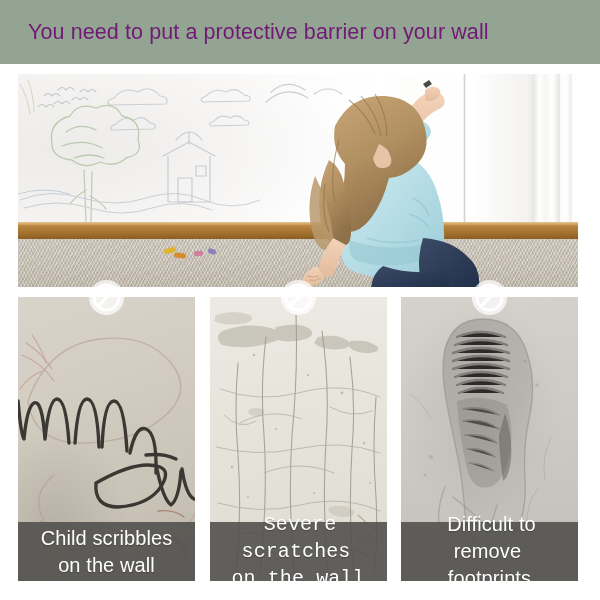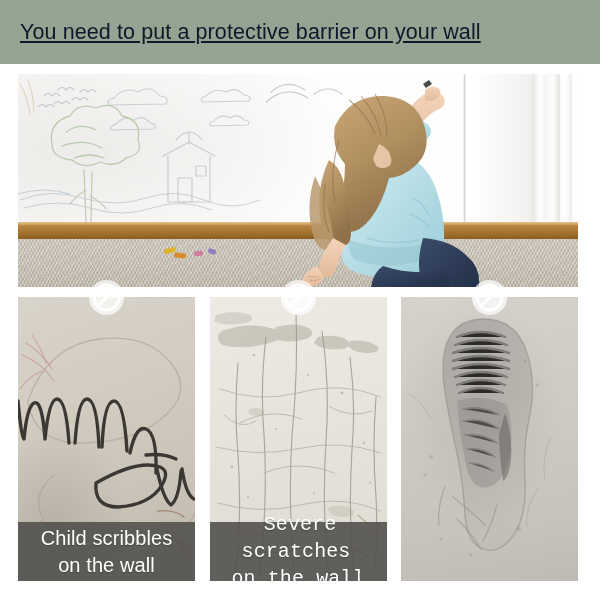--- a/index.html
+++ b/index.html
@@ -11,27 +11,26 @@
   }
   .page{position:relative;width:600px;height:600px;background:#fff;}
 
   
   .header{
     position:absolute;left:0;top:0;width:600px;height:64px;
     background:#93a492;
     display:flex;align-items:center;
   }
   .header-title{
-    color:#0f172a;
+    color:#701a75;
     font-size:21.5px;
     letter-spacing:0.1px;
     font-weight:400;
-    padding-left:20px;
+    padding-left:28px;
     white-space:nowrap;
-    text-decoration:underline;
   }
 
   
   .hero{
     position:absolute;left:18px;top:74px;width:560px;height:213px;
     overflow:hidden;
     background:#f2f1ef;
   }
   .hero-inner{position:absolute;inset:0;}
 
@@ -467,20 +466,23 @@
               <circle cx="70" cy="258" r="1.8"></circle>
             <circle cx="40" cy="242" r="1.5"></circle>
           </g>
           <g stroke="#9a9893" stroke-width="1" fill="none" opacity=".4">
             <path d="M8 96 q14 10 22 26"></path>
             <path d="M150 140 q-10 22-6 44"></path>
             <path d="M138 190 q-14 18-12 40"></path>
           </g>
         </svg>
       </div>
+      <div class="panel-caption">
+        <span><span>Difficult to remove</span><br><span>footprints</span></span>
+      </div>
     </div>
 
     <div class="nosign" style="left:70px;">
       <svg viewBox="0 0 40 40">
         <circle cx="20" cy="20" r="19" fill="#ffffff" fill-opacity="0.72"></circle>
         <circle cx="20" cy="20" r="13.5" fill="none" stroke="#ffffff" stroke-width="3.4"></circle>
         <line x1="10.6" y1="29.4" x2="29.4" y2="10.6" stroke="#ffffff" stroke-width="3.4" stroke-linecap="round"></line>
       </svg>
     </div>
     <div class="nosign" style="left:261.5px;">

